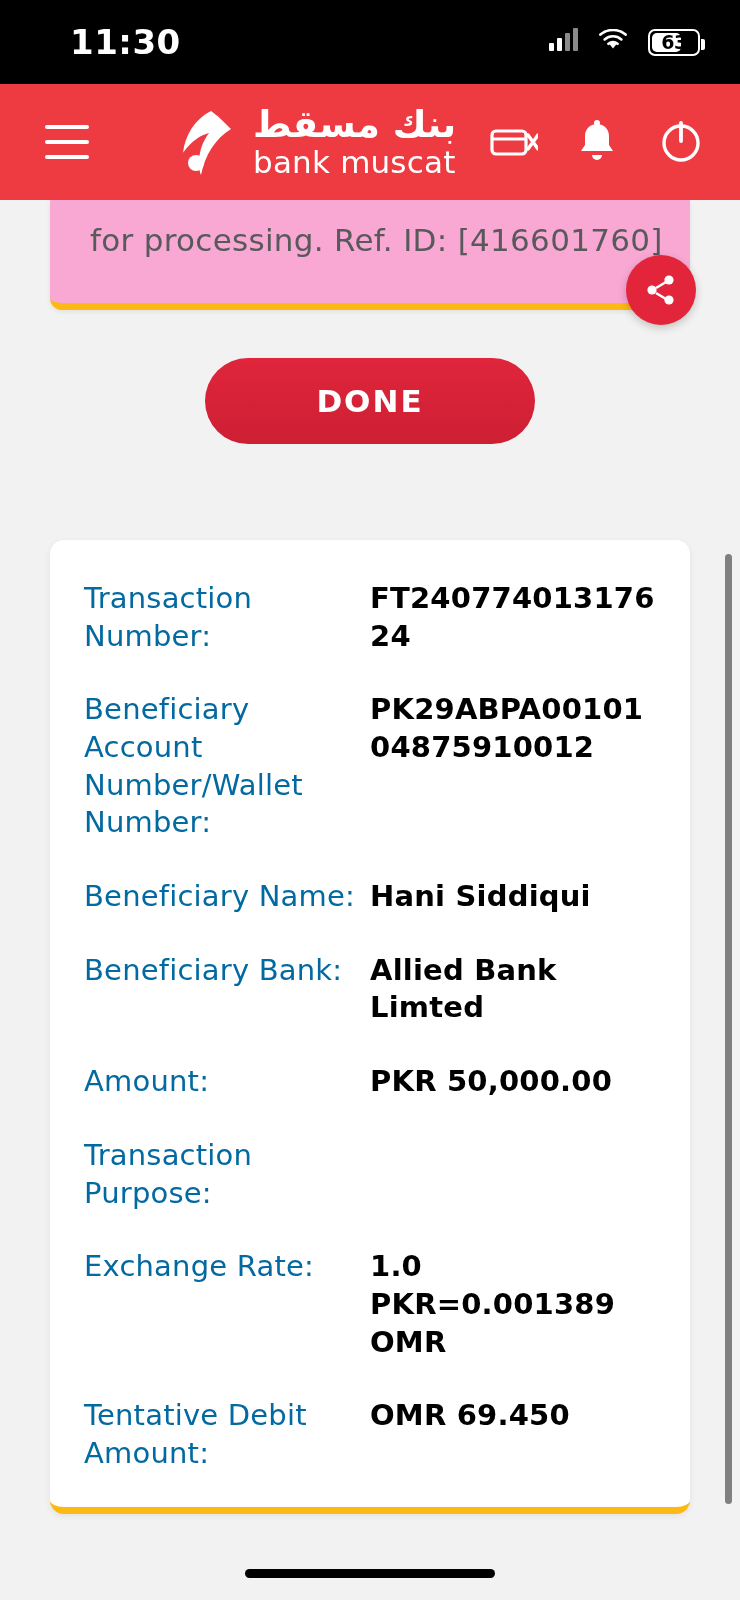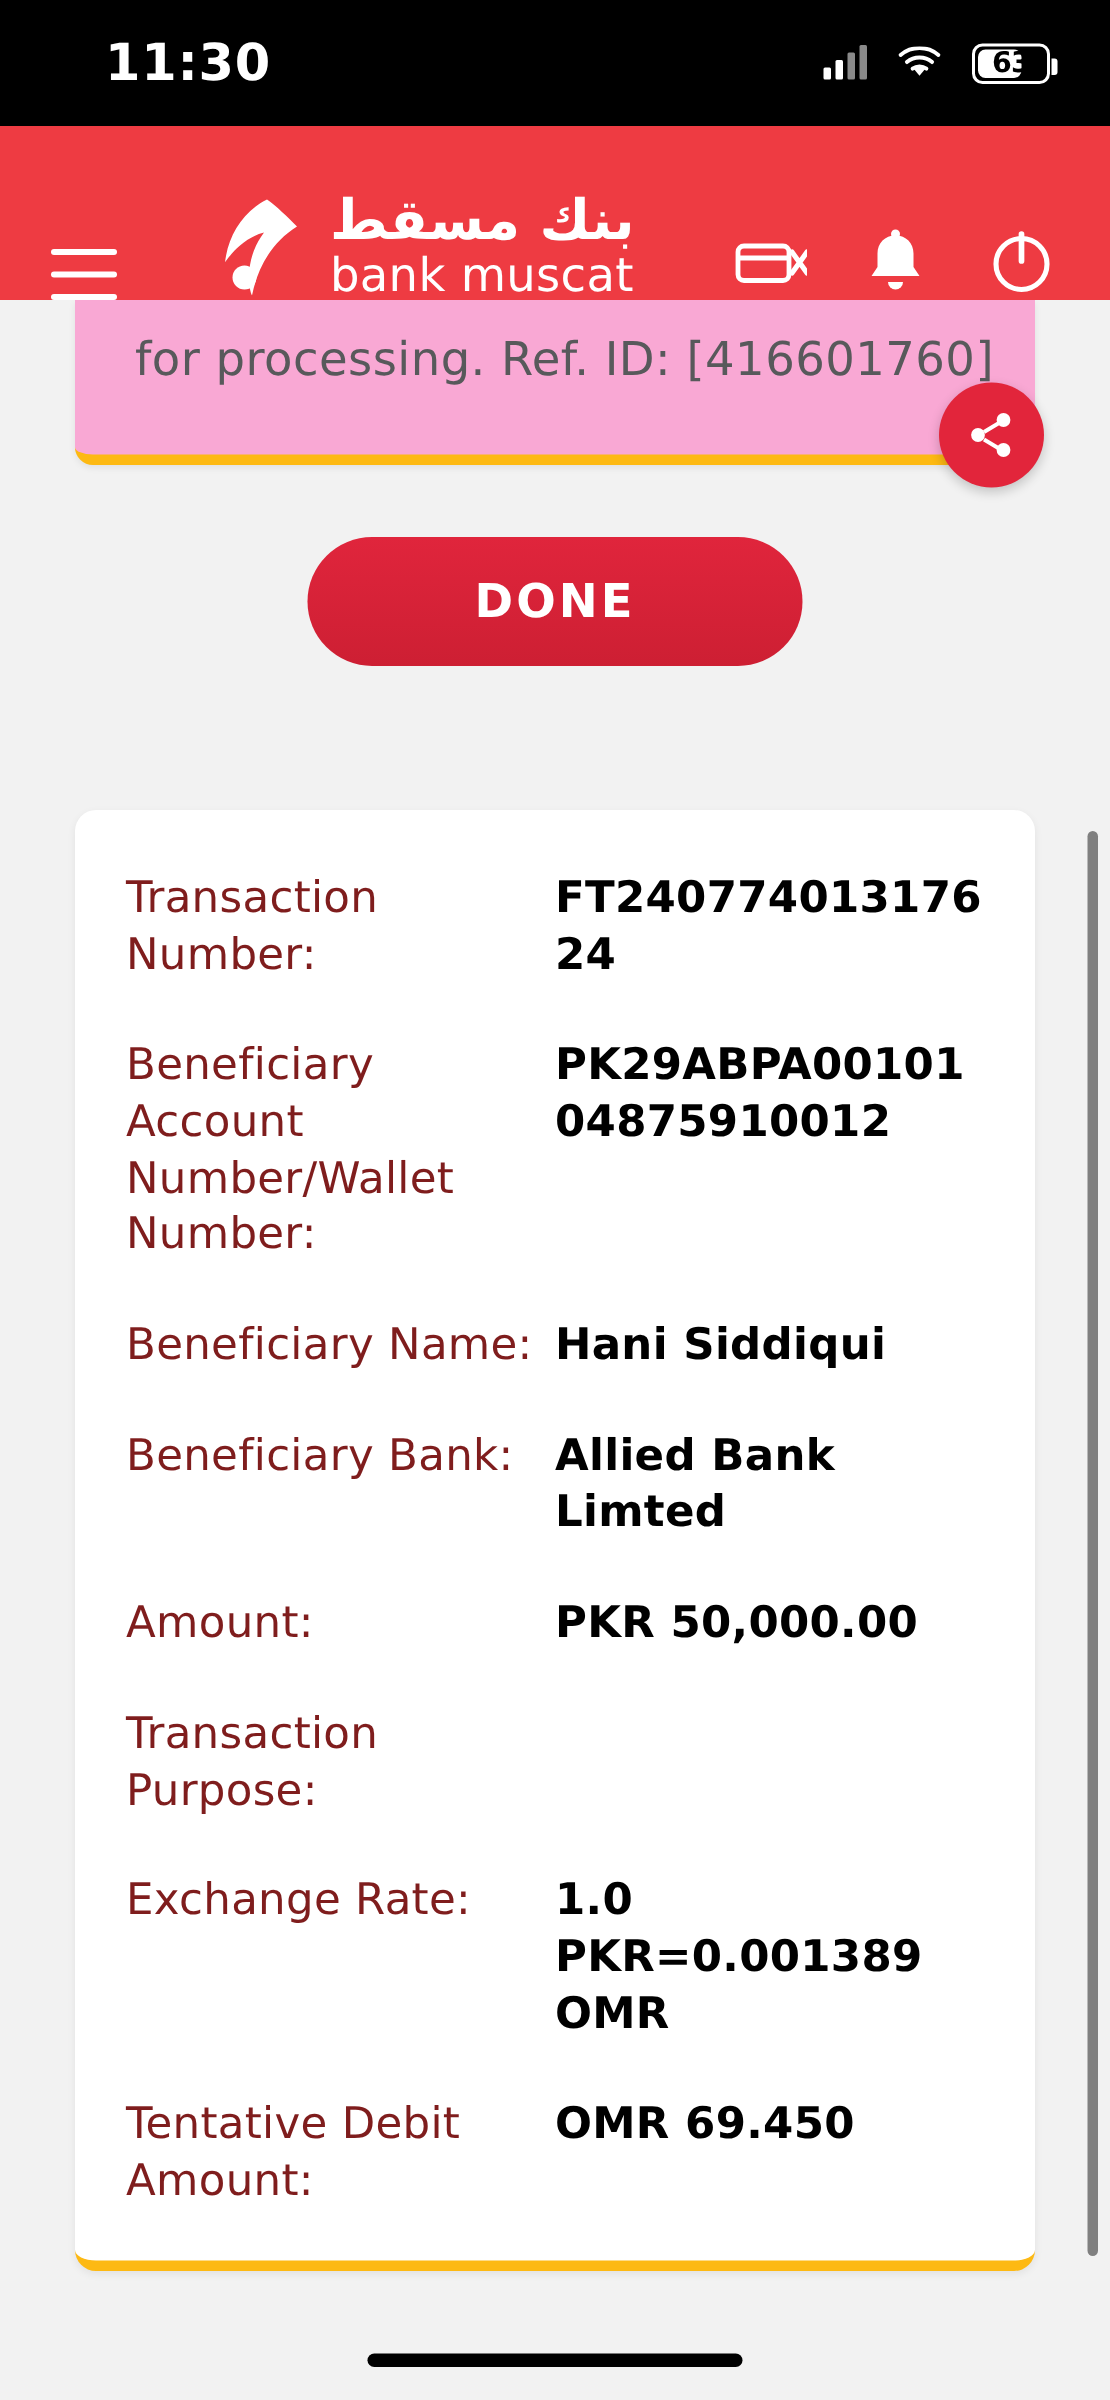--- a/index.html
+++ b/index.html
@@ -28,21 +28,21 @@
     padding: 0 40px 0 70px;
   }
   .status-time {
     font-size: 34px;
     font-weight: 600;
     letter-spacing: 0.5px;
     font-family: "DejaVu Sans", sans-serif;
   }
   .status-right {
     display: flex;
-    align-items: center;
+    align-items: flex-start;
     gap: 20px;
   }
   .signal-bars {
     display: flex;
     align-items: flex-end;
     gap: 3px;
     height: 22px;
   }
   .signal-bars i {
     display: block;
@@ -89,22 +89,23 @@
     font-size: 19px;
     font-weight: 700;
     letter-spacing: -0.5px;
   }
 
   
   .app-header {
     height: 116px;
     background: #ee3b42;
     display: flex;
-    align-items: flex-end;
-    padding: 0 34px 0 34px;
+    align-items: center;
+    padding: 0 34px 0 45px;
+    gap: 22px;
   }
   .hamburger {
     width: 44px;
     height: 34px;
     display: flex;
     flex-direction: column;
     justify-content: space-between;
     cursor: pointer;
   }
   .hamburger span {
@@ -221,21 +222,21 @@
   .row {
     display: flex;
     align-items: flex-start;
     margin-bottom: 36px;
   }
   .row:last-child { margin-bottom: 8px; }
   .row-label {
     width: 286px;
     flex-shrink: 0;
     font-size: 29px;
-    color: #7f1d1d;
+    color: #0369a1;
     line-height: 1.3;
     letter-spacing: 0.2px;
     padding-right: 10px;
   }
   .row-value {
     flex: 1;
     font-size: 29px;
     color: #000;
     font-weight: 700;
     line-height: 1.3;

